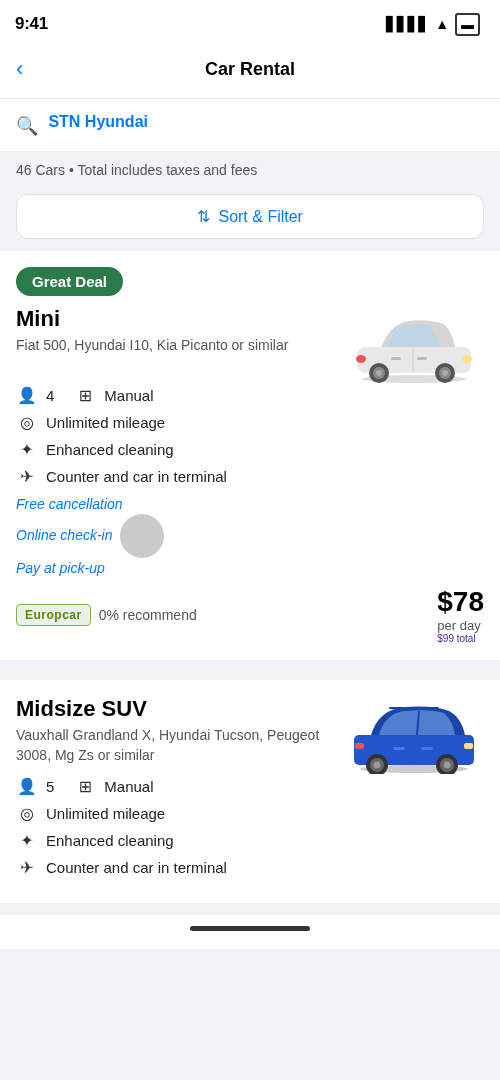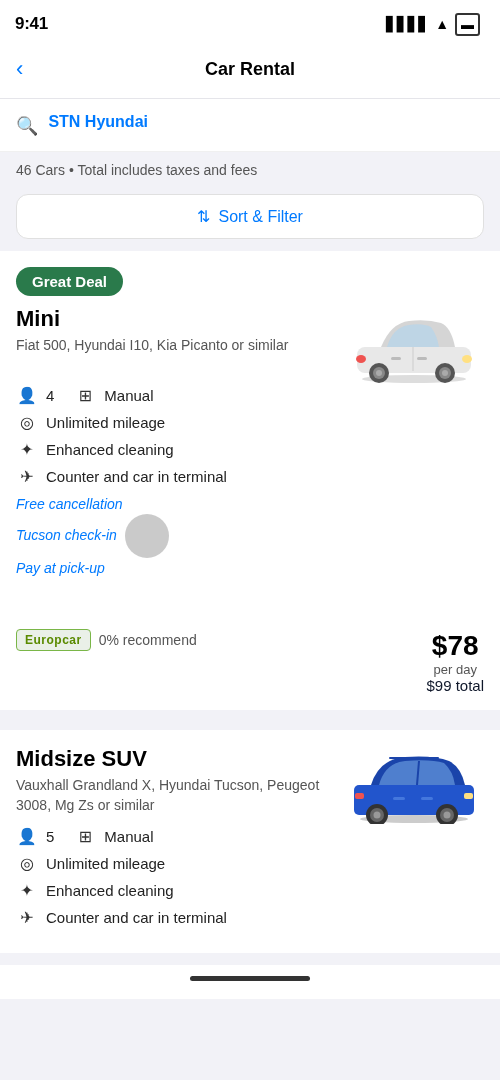--- a/index.html
+++ b/index.html
@@ -232,22 +232,22 @@
       font-size: 28px;
       font-weight: 700;
       color: #000;
     }
     .price-per-day {
       font-size: 13px;
       color: #555;
       display: block;
     }
     .price-total {
-      font-size: 15px;
-      color: #0f172a;
+      font-size: 10px;
+      color: #4c1d95;
       display: block;
     }
 
     
     .divider { height: 8px; background: #f2f2f7; }
 
     
     .home-indicator {
       background: #fff;
       height: 34px;
@@ -369,35 +369,35 @@
     <div class="feature-row">
       <span class="feature-icon">✈</span>
       <span>Counter and car in terminal</span>
     </div>
   </div>
 
   
   <div class="policy-links">
     <span class="policy-link">Free cancellation</span>
     <span class="policy-link">
-      <span>Tucson check-in</span>
+      <span>Online check-in</span>
       <span class="blur-circle"></span>
     </span>
     <span class="policy-link">Pay at pick-up</span>
   </div>
 
   
   <div class="provider-row">
     <div style="display:flex;align-items:center;">
       <div class="provider-badge">
         <span class="provider-name">Europcar</span>
       </div>
       <span class="recommend-text">0% recommend</span>
     </div>
-    <div class="price-section" style="position:static;text-align:center;margin-top:44px;">
+    <div class="price-section" style="position:static;text-align:left;">
       <span class="price-amount">$78</span>
       <span class="price-per-day">per day</span>
       <span class="price-total">$99 total</span>
     </div>
   </div>
 </div>
 
 <div class="divider"></div>
 
 <div class="card">

